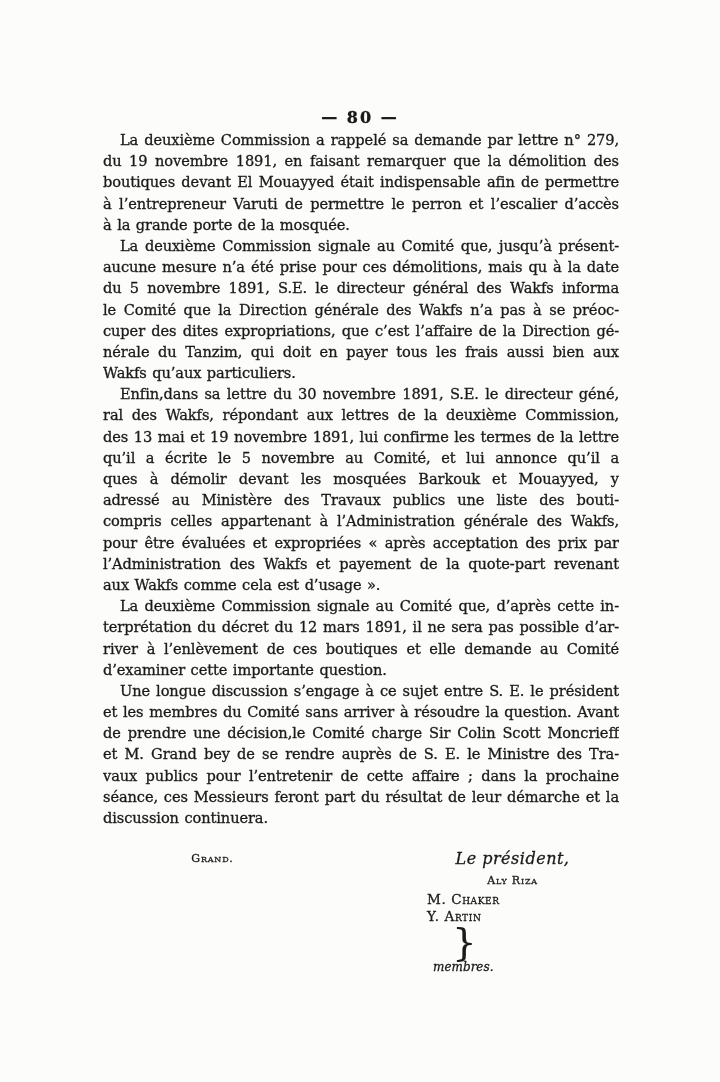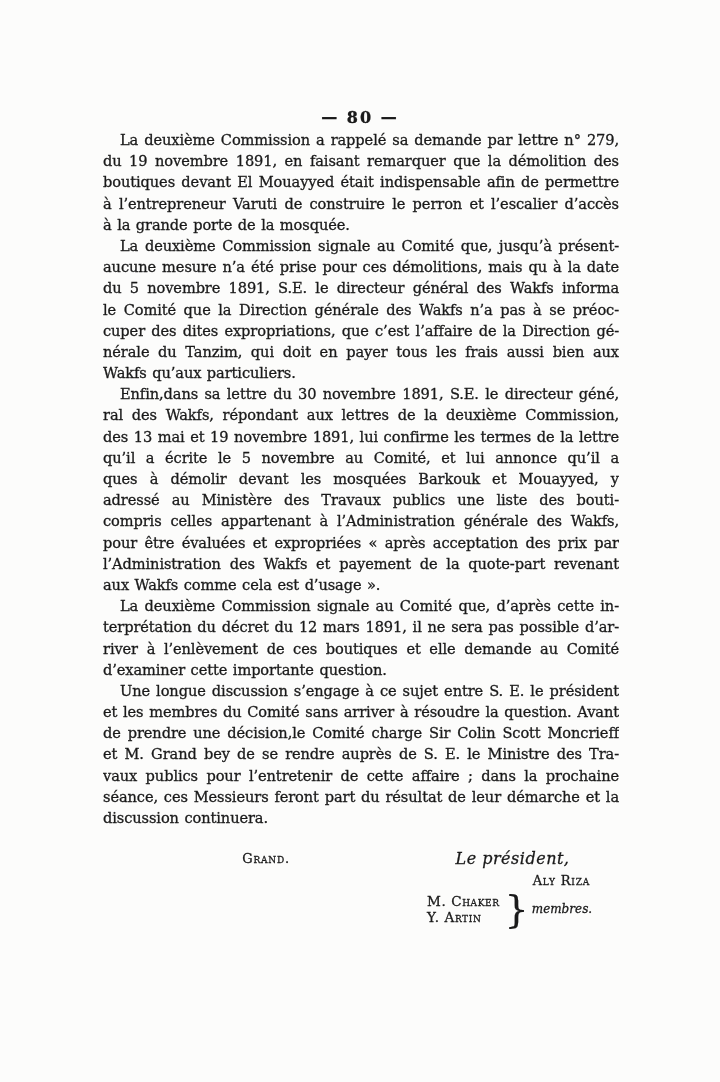--- a/index.html
+++ b/index.html
@@ -70,31 +70,31 @@
     text-align: center;
   }
   .sig-title {
     font-style: italic;
     font-size: 16px;
     letter-spacing: 0.5px;
     line-height: 22px;
   }
   .sig-name {
     font-variant: small-caps;
-    font-size: 13px;
+    font-size: 11px;
     letter-spacing: 0.8px;
     line-height: 22px;
-    text-align: right;
   }
   .members-row {
     position: absolute;
     left: 427px;
     top: 43px;
     display: flex;
     align-items: center;
+    flex-direction: column;
   }
   .member-names { text-align: left; }
   .member-name {
     font-variant: small-caps;
     font-size: 13.5px;
     line-height: 16.5px;
     letter-spacing: 0.6px;
     white-space: nowrap;
   }
   .members-brace {
@@ -114,21 +114,21 @@
 <body>
 
 <div class="page">
 
   <div class="page-header">— 80 —</div>
 
   <div class="doc-body" id="document-body">
       <div class="line first">La deuxième Commission a rappelé sa demande par lettre n° 279,</div>
       <div class="line">du 19 novembre 1891, en faisant remarquer que la démolition des</div>
       <div class="line">boutiques devant El Mouayyed était indispensable afin de permettre</div>
-      <div class="line">à l’entrepreneur Varuti de construire le perron et l’escalier d’accès</div>
+      <div class="line">à l’entrepreneur Varuti de permettre le perron et l’escalier d’accès</div>
       <div class="line last">à la grande porte de la mosquée.</div>
       <div class="line first">La deuxième Commission signale au Comité que, jusqu’à présent-</div>
       <div class="line">aucune mesure n’a été prise pour ces démolitions, mais qu à la date</div>
       <div class="line">du 5 novembre 1891, S.E. le directeur général des Wakfs informa</div>
       <div class="line">le Comité que la Direction générale des Wakfs n’a pas à se préoc-</div>
       <div class="line">cuper des dites expropriations, que c’est l’affaire de la Direction gé-</div>
       <div class="line">nérale du Tanzim, qui doit en payer tous les frais aussi bien aux</div>
       <div class="line last">Wakfs qu’aux particuliers.</div>
       <div class="line first">Enfin,dans sa lettre du 30 novembre 1891, S.E. le directeur géné,</div>
       <div class="line">ral des Wakfs, répondant aux lettres de la deuxième Commission,</div>

